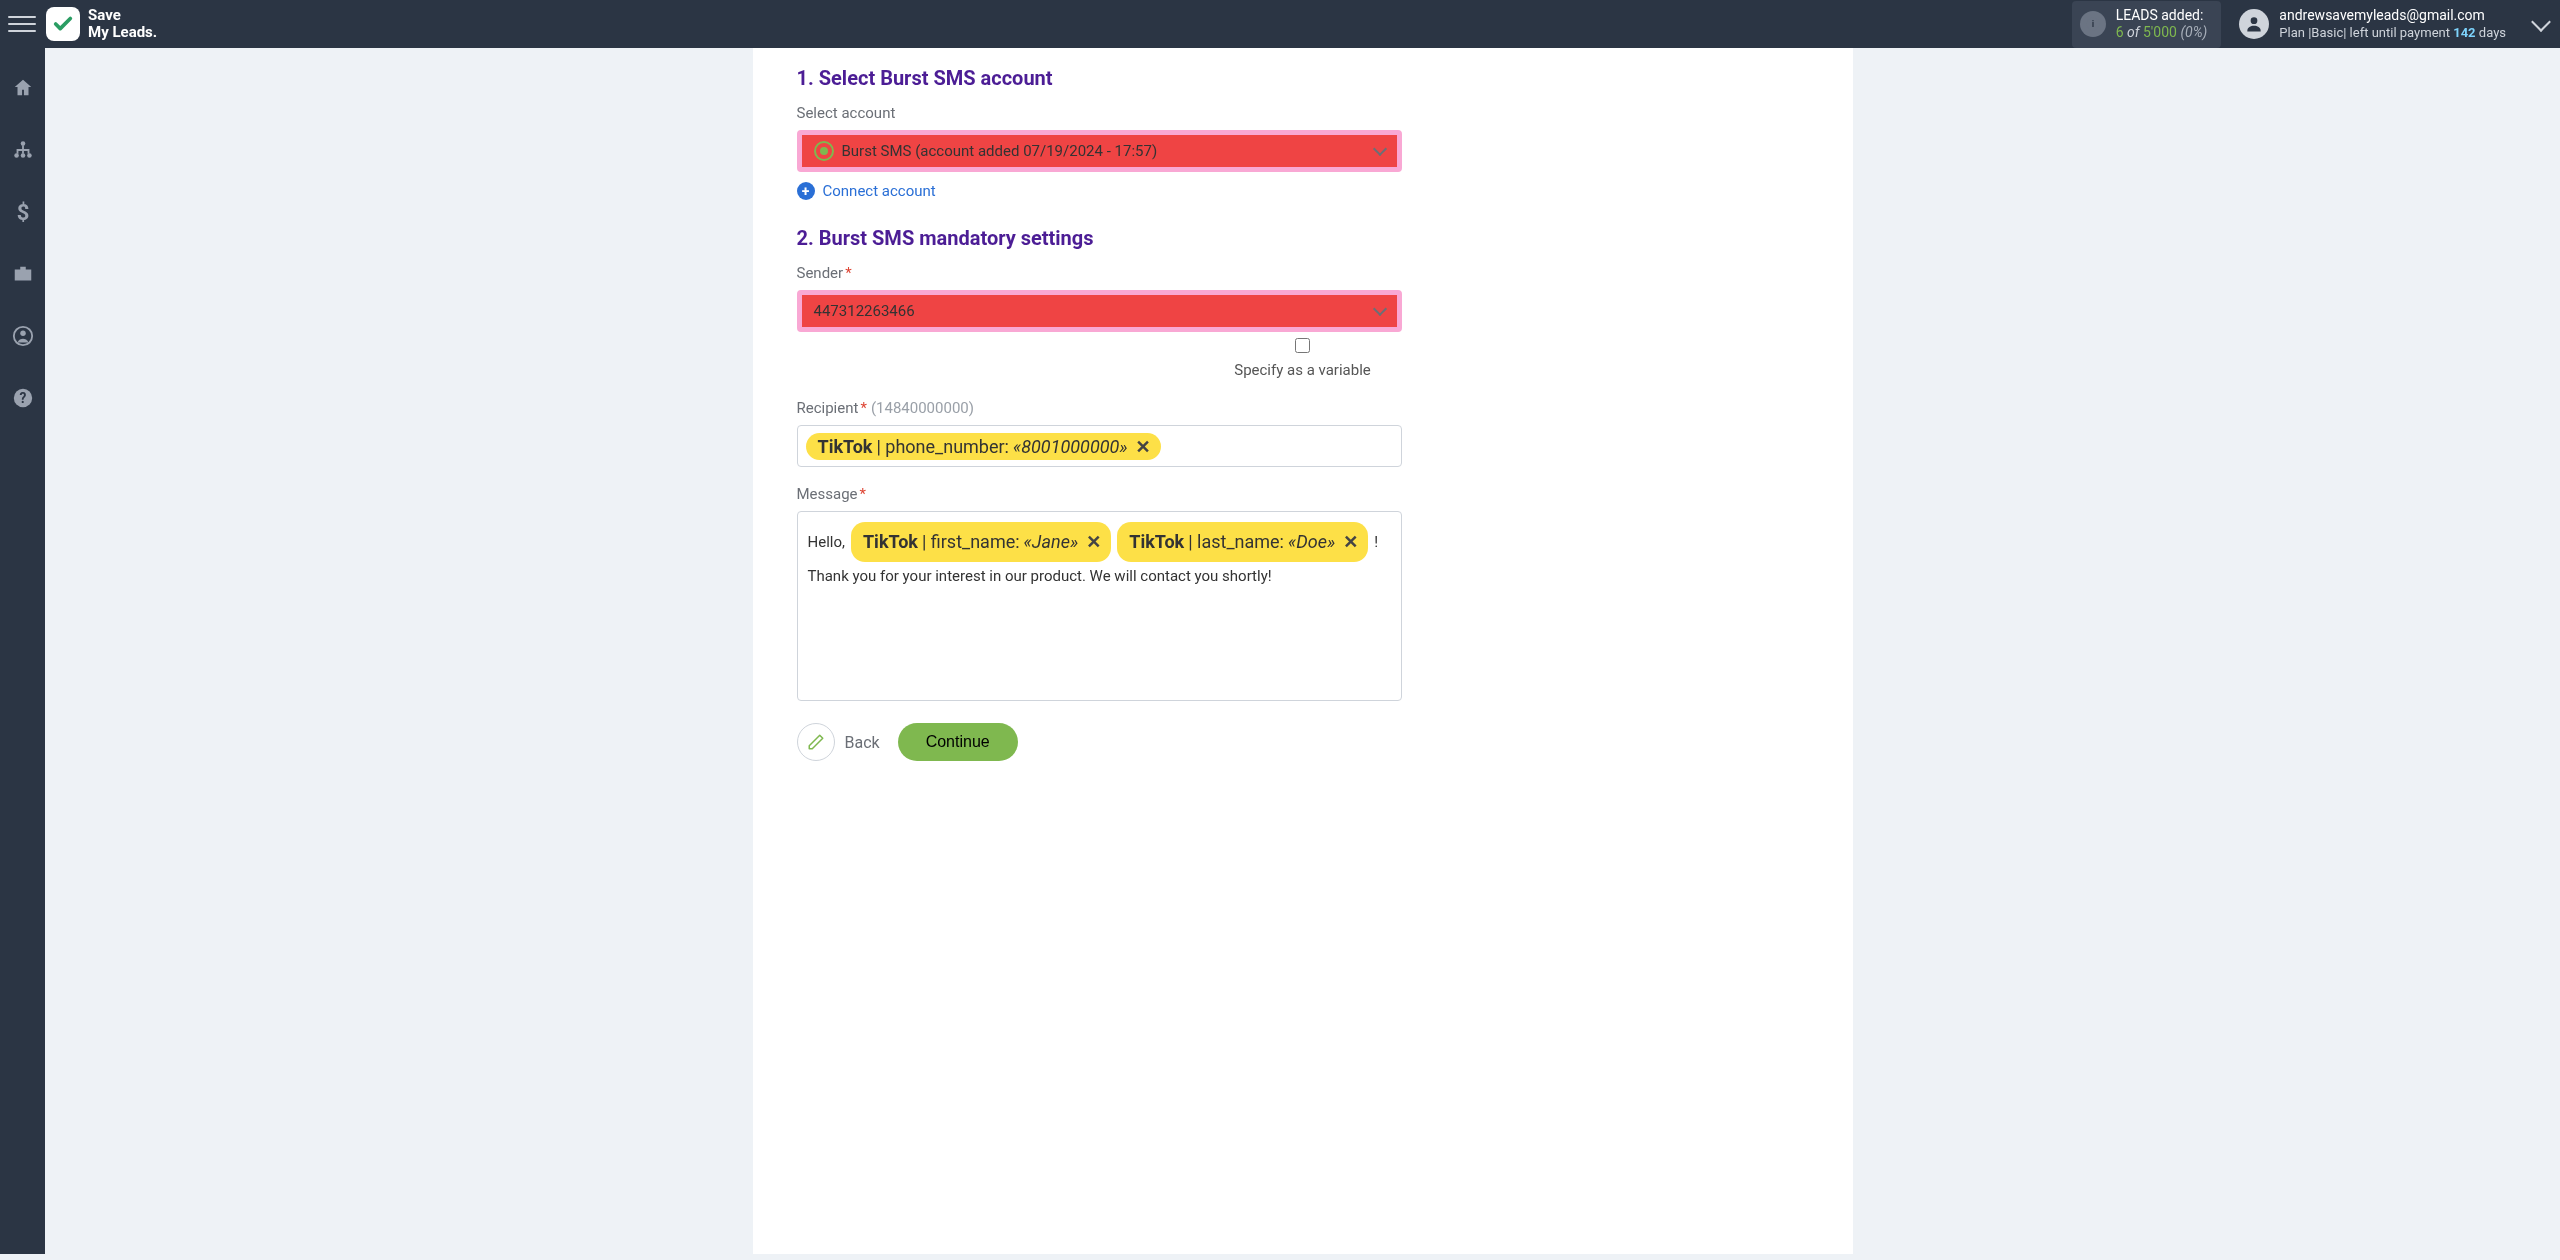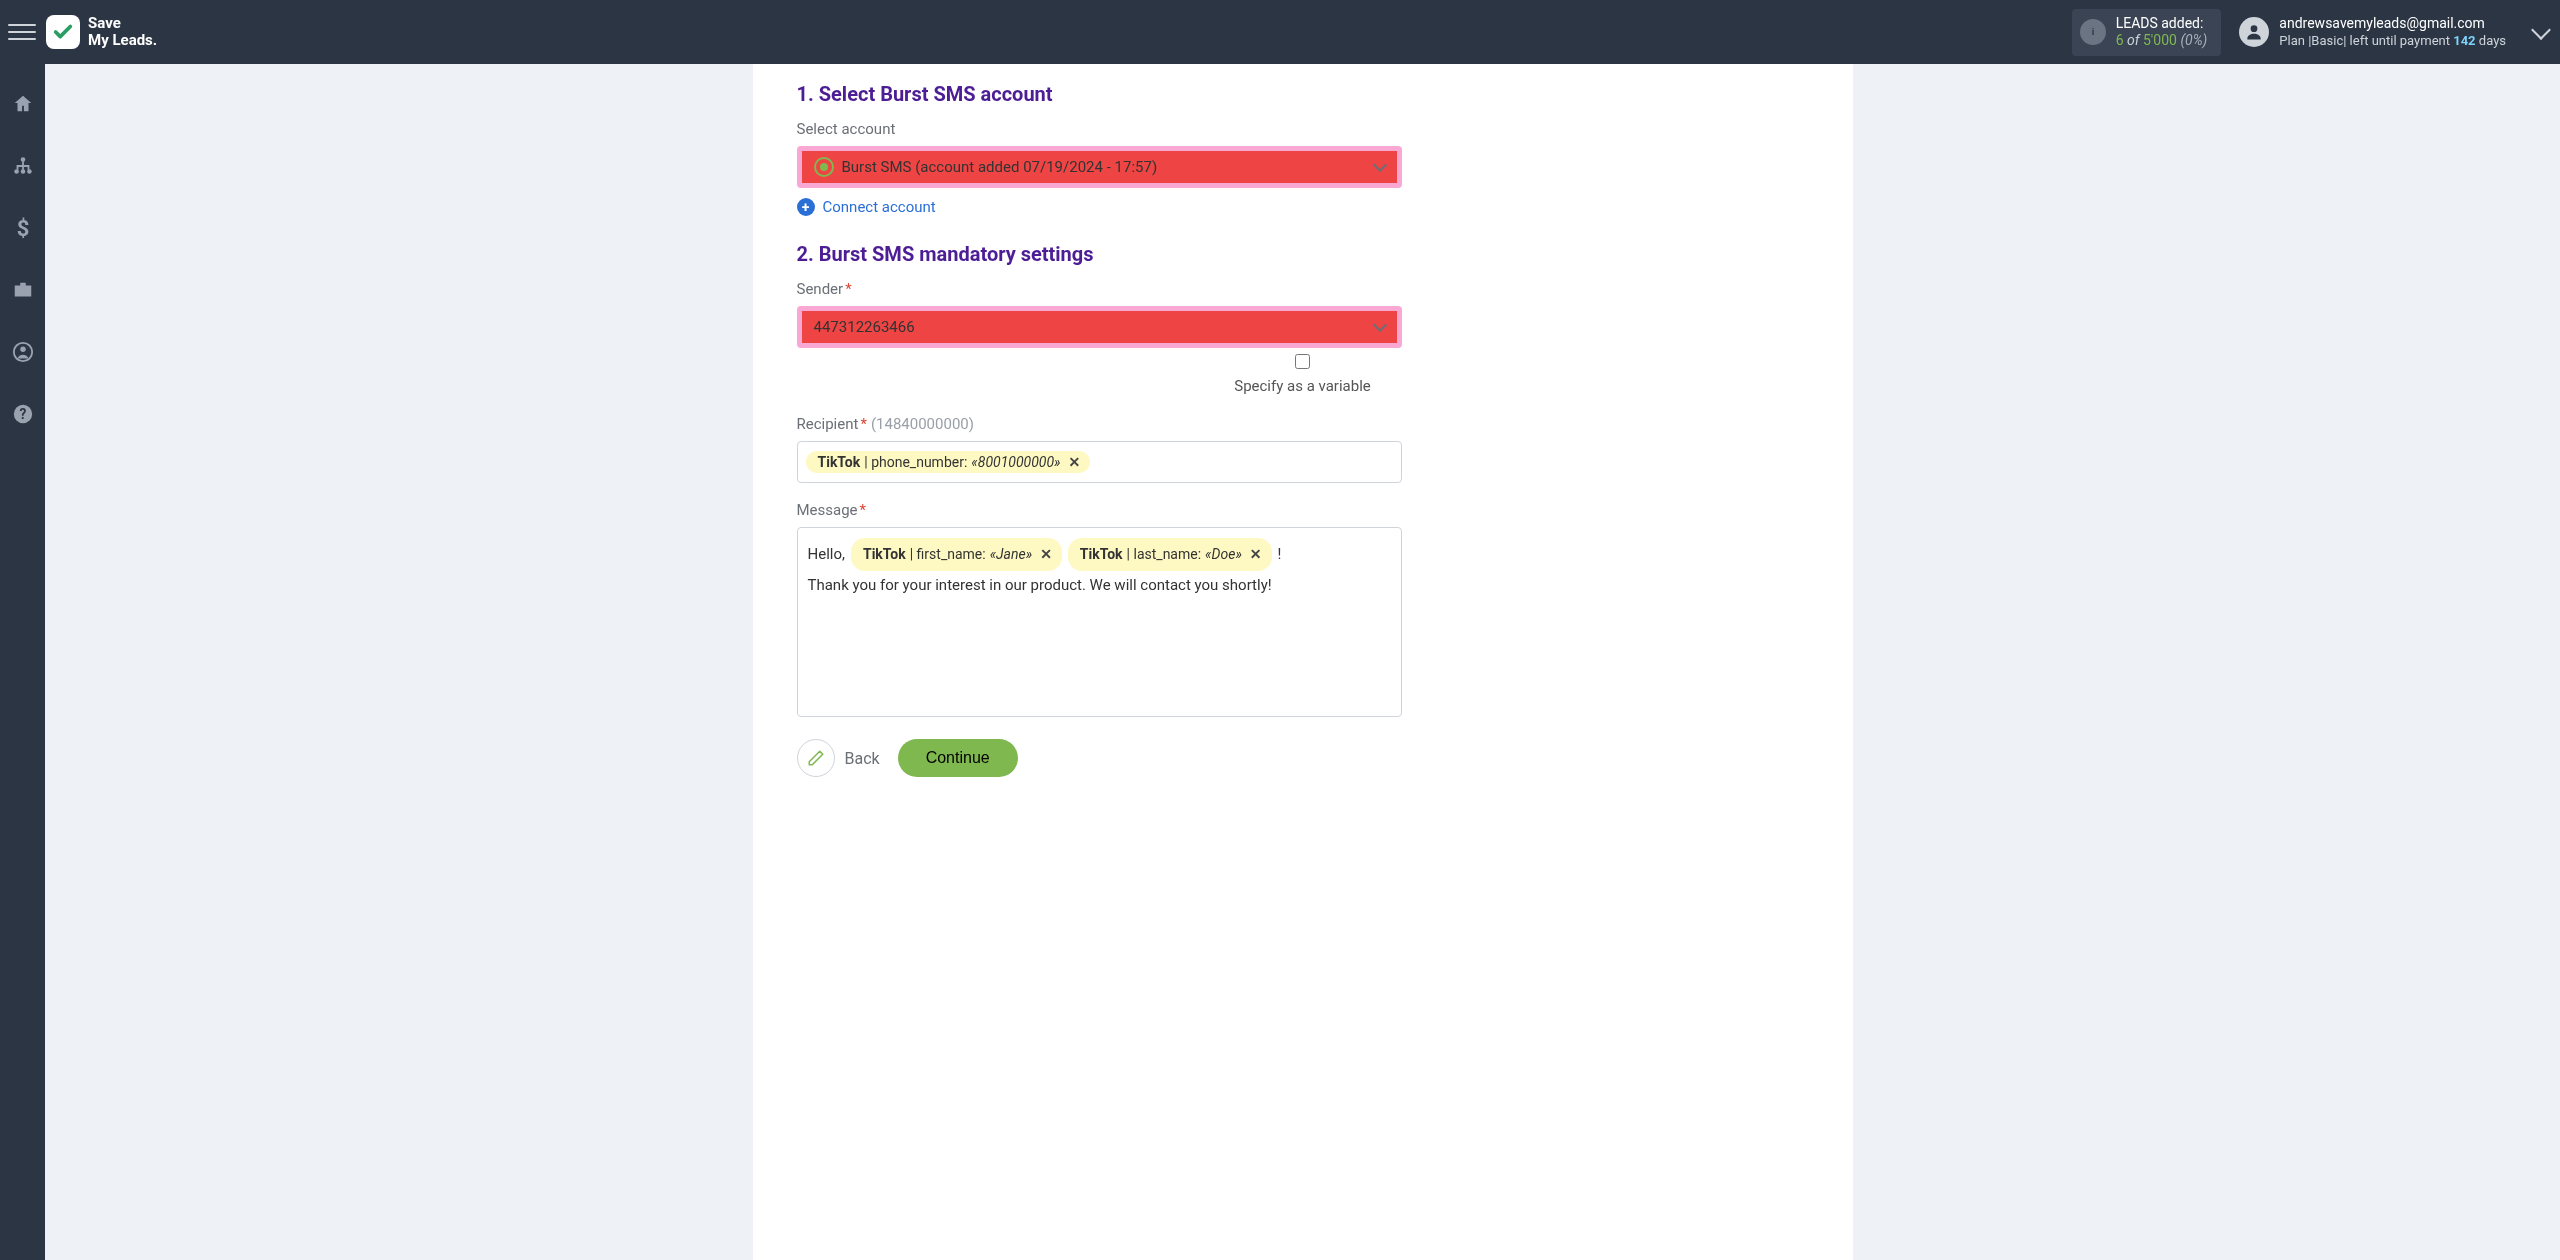--- a/index.html
+++ b/index.html
@@ -3,21 +3,21 @@
 <meta charset="utf-8">
 <style>
   * { box-sizing: border-box; margin: 0; padding: 0; }
   body {
     font-family: -apple-system, BlinkMacSystemFont, "Segoe UI", Roboto, Arial, sans-serif;
     background: #eef2f6;
     color: #333;
     font-size: 15px;
   }
   .topbar {
-    height: 64px;
+    height: 48px;
     background: #2b3544;
     display: flex;
     align-items: center;
     padding: 0 12px 0 8px;
     color: #fff;
   }
   .hamburger {
     width: 28px; height: 28px;
     display: flex; flex-direction: column; justify-content: center; gap: 5px;
     cursor: pointer; margin-right: 10px;
@@ -101,22 +101,22 @@
 
   .check-row { display:flex; align-items:center; gap:8px; margin-top:-4px; margin-bottom:20px; color:#555;flex-direction:column; }
   .check-row input { width:15px;height:15px; }
 
   .token-input {
     border:1px solid #cfd4db; border-radius:4px; min-height:42px;
     padding:6px 8px; display:flex; flex-wrap:wrap; align-items:center; gap:6px;
     max-width:605px; background:#fff; cursor:text;
   }
   .token {
-    background:#fef9c3; border-radius:14px; padding:3px 10px 3px 12px;
-    font-size:14px; color:#333; display:inline-flex; align-items:center; gap:4px;
+    background:#fde047; border-radius:14px; padding:3px 10px 3px 12px;
+    font-size:18px; color:#333; display:inline-flex; align-items:center; gap:4px;
   }
   .token b { font-weight:700; }
   .token i { font-style:italic; }
   .token .x { font-weight:700; margin-left:4px; cursor:pointer; color:#444; }
 
   .msg-box {
     border:1px solid #cfd4db; border-radius:4px; min-height:190px;
     padding:10px 10px; max-width:605px; background:#fff; line-height:1.9;
   }
   .msg-line { display:flex; flex-wrap:wrap; align-items:center; gap:6px; }

